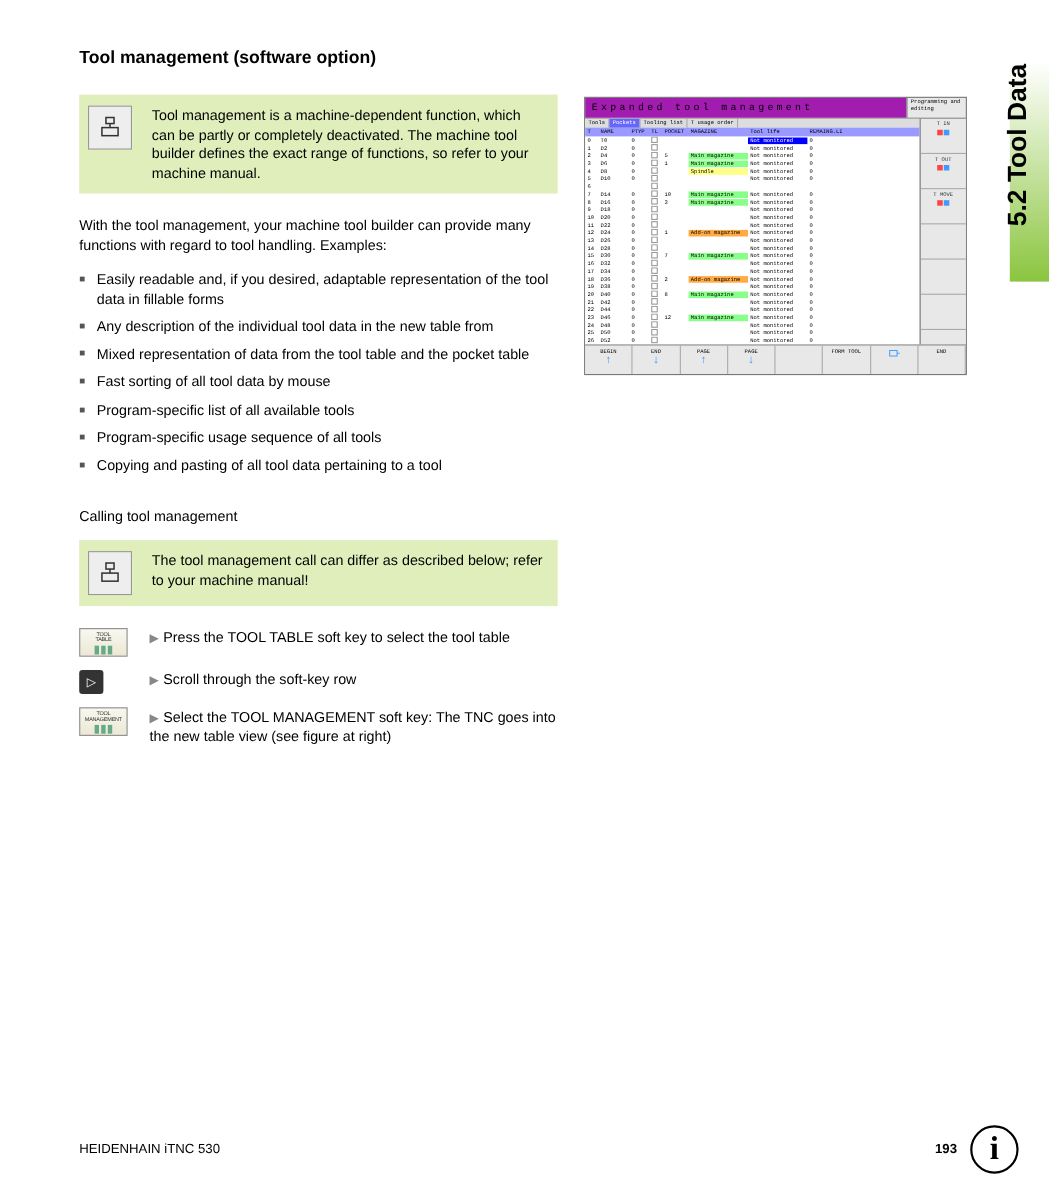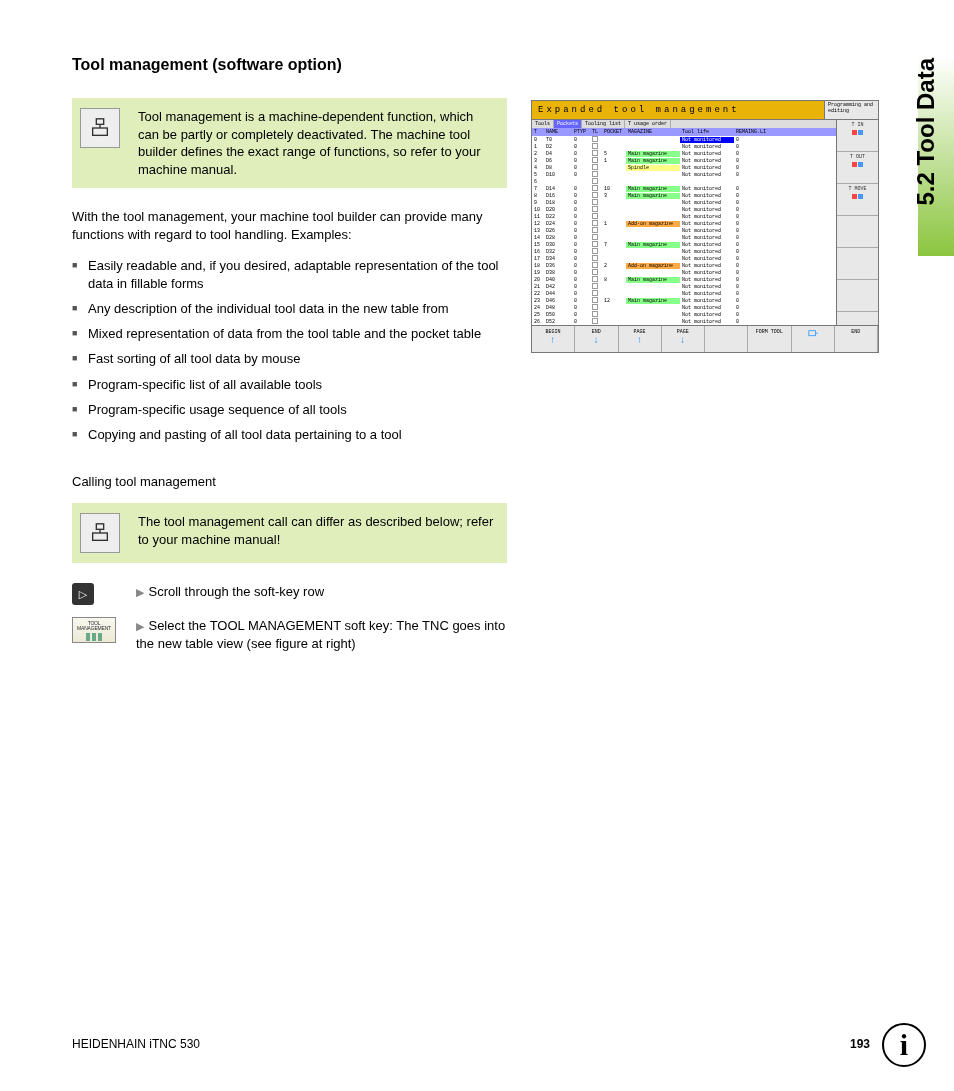--- a/index.html
+++ b/index.html
@@ -1,17 +1,17 @@
 <!DOCTYPE html>
 <html><head>
 <meta charset="utf-8">
 <style>
   * { margin:0; padding:0; box-sizing:border-box; }
   body { background:#fff; width:954px; height:1091px; font-family:Arial,Helvetica,sans-serif; color:#000; position:relative; }
-  .page { padding:56px 60px 0 72px; display:flex; gap:24px; }
+  .page { padding:44px 60px 0 72px; display:flex; gap:24px; }
   .col-left { flex:0 0 435px; }
   .col-right { flex:1; padding-top:44px; }
   h2 { font-size:16px; font-weight:bold; margin-bottom:24px; }
   .note { background:#e0eebb; padding:10px 12px 10px 8px; display:flex; gap:18px; align-items:flex-start; font-size:13px; line-height:1.35; margin-bottom:20px; }
   .note-icon { width:40px; height:40px; background:#eee; border:1px solid #999; display:flex; align-items:center; justify-content:center; flex-shrink:0; }
   .note-icon svg { width:22px; height:22px; }
   .para { font-size:13px; line-height:1.4; margin-bottom:12px; }
   ul.sq { list-style:none; padding-left:0; margin-bottom:30px; }
   ul.sq li { font-size:13px; line-height:1.4; padding-left:16px; position:relative; margin-bottom:7px; }
   ul.sq li:before { content:"■"; position:absolute; left:0; top:2px; font-size:9px; color:#555; }
@@ -20,21 +20,21 @@
   .step-icon { width:44px; flex-shrink:0; }
   .softkey { width:44px; height:26px; background:linear-gradient(#f8f8f0,#ece8d4); border:1px solid #888; font-size:5px; text-align:center; line-height:1; padding-top:3px; color:#333; letter-spacing:-0.2px; }
   .softkey .bars { margin-top:2px; display:flex; justify-content:center; gap:2px; }
   .softkey .bars span { width:4px; height:8px; background:#6a8; display:inline-block; }
   .scrollkey { width:22px; height:22px; background:#333; border-radius:3px; display:flex; align-items:center; justify-content:center; color:#fff; font-size:11px; }
   .step-body { font-size:13px; line-height:1.4; }
   .step-body .arrow { color:#888; margin-right:4px; font-size:11px; }
   
   .shot { width:348px; border:1px solid #777; background:#e8e8e8; font-family:"Courier New",monospace; font-size:6px; }
   .shot-hdr { display:flex; }
-  .shot-title { flex:1; background:#eab308; padding:4px 6px; font-size:9px; letter-spacing:3px; }
+  .shot-title { flex:1; background:#a21caf; padding:4px 6px; font-size:9px; letter-spacing:3px; }
   .shot-mode { width:54px; border-left:1px solid #777; font-size:5px; padding:2px 3px; line-height:1.1; }
   .shot-body { display:flex; border-top:1px solid #777; }
   .shot-main { flex:1; background:#fff; }
   .shot-tabs { display:flex; background:#ddd; font-size:5px; }
   .shot-tabs span { padding:1px 3px; border-right:1px solid #aaa; }
   .shot-tabs span.sel { background:#66f; color:#fff; }
   .shot-thead { display:flex; background:#99f; color:#000; font-size:5px; }
   .shot-thead span { padding:1px 2px; }
   .c-t{width:12px}.c-name{width:28px}.c-ptyp{width:18px}.c-tl{width:12px}.c-pocket{width:24px}.c-mag{width:54px}.c-life{width:54px}.c-rem{flex:1}
   .srow { display:flex; font-size:5px; height:7px; align-items:center; }
@@ -94,20 +94,30 @@
         <svg viewBox="0 0 24 24">
             <rect x="8" y="2" width="8" height="6" fill="none" stroke="#333" stroke-width="1.5"></rect>
             <rect x="4" y="12" width="16" height="8" fill="none" stroke="#333" stroke-width="1.5"></rect>
             <line x1="12" y1="8" x2="12" y2="12" stroke="#333" stroke-width="1.5"></line>
           </svg>
       </div>
       <div>The tool management call can differ as described below; refer to your machine manual!</div>
     </div>
 
     <div id="steps">
+        <div class="step">
+          <div class="step-icon">
+            <div class="softkey">TOOL<br>TABLE<div class="bars">
+                <span></span>
+                <span></span>
+                <span></span>
+              </div></div>
+          </div>
+          <div class="step-body"><span class="arrow">▶</span>Press the TOOL TABLE soft key to select the tool table</div>
+        </div>
         <div class="step">
           <div class="step-icon">
             <div class="scrollkey">▷</div>
           </div>
           <div class="step-body"><span class="arrow">▶</span>Scroll through the soft-key row</div>
         </div>
         <div class="step">
           <div class="step-icon">
             <div class="softkey">TOOL<br>MANAGEMENT<div class="bars">
                 <span></span>

